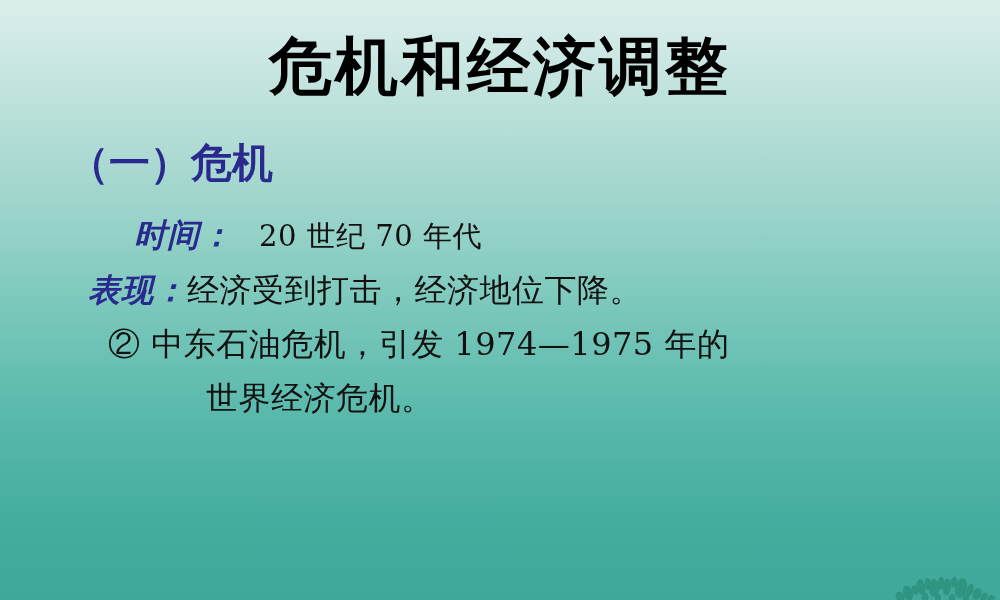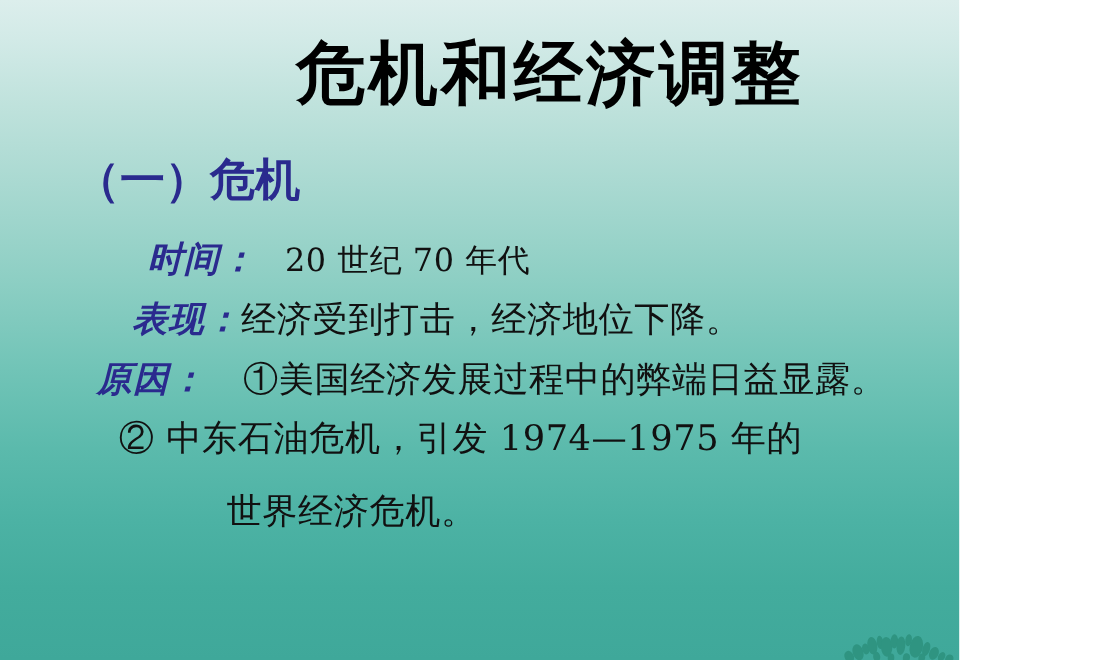--- a/index.html
+++ b/index.html
@@ -7,21 +7,21 @@
     padding: 0;
   }
   body {
     width: 1000px;
     height: 600px;
     overflow: hidden;
     font-family: "DejaVu Serif", "Liberation Serif", serif;
   }
   #slide {
     position: relative;
-    width: 872px;
+    width: 1000px;
     height: 600px;
     overflow: hidden;
     background: linear-gradient(to bottom,
         #dceeec 0%,
         #d2eae7 6%,
         #bfe2dc 16%,
         #a9d9d1 28%,
         #8ecfc4 42%,
         #71c4b7 56%,
         #5bbaac 68%,
@@ -79,24 +79,24 @@
     font-weight: bold;
     letter-spacing: 1px;
     font-style: italic;
   }
   .body-line .content {
     color: #111111;
     letter-spacing: 0.5px;
   }
 
   .line-time     { padding-left: 134px; }
-  .line-manifest { padding-left: 120px;  }
+  .line-manifest { padding-left: 88px;  }
   .line-cause1   { padding-left: 88px;  }
   .line-cause2   { padding-left: 108px; }
-  .line-cause3   { padding-left: 206px; margin-top: 12px; }
+  .line-cause3   { padding-left: 206px; }
 
   .line-time .content { font-size: 29px; }
   .gap-sm { display:inline-block; width: 26px; }
   .gap-md { display:inline-block; width: 34px; }
 
   
   .foliage {
     position: absolute;
     right: 2px;
     bottom: 0;
@@ -117,23 +117,20 @@
   <div class="body-block">
 
     <div class="body-line line-time">
       <span class="label">时间：</span><span class="gap-sm"></span><span class="content">20 世纪 70 年代</span>
     </div>
 
     <div class="body-line line-manifest">
       <span class="label">表现：</span><span class="content">经济受到打击，经济地位下降。</span>
     </div>
 
-    <div class="body-line line-cause1">
-      <span class="label">原因：</span><span class="gap-md"></span><span class="content">①美国经济发展过程中的弊端日益显露。</span>
-    </div>
 
     <div class="body-line line-cause2">
       <span class="content">② 中东石油危机，引发 1974—1975 年的</span>
     </div>
 
     <div class="body-line line-cause3">
       <span class="content">世界经济危机。</span>
     </div>
 
   </div>

